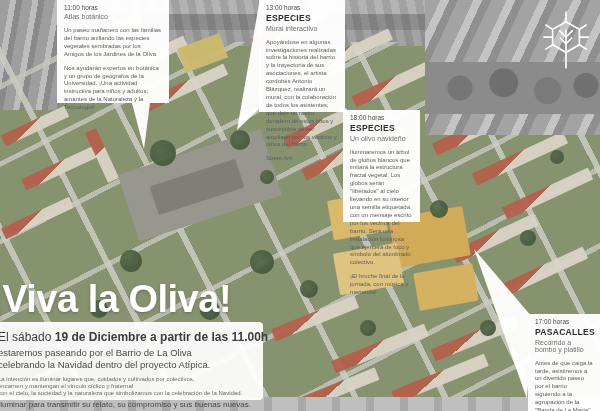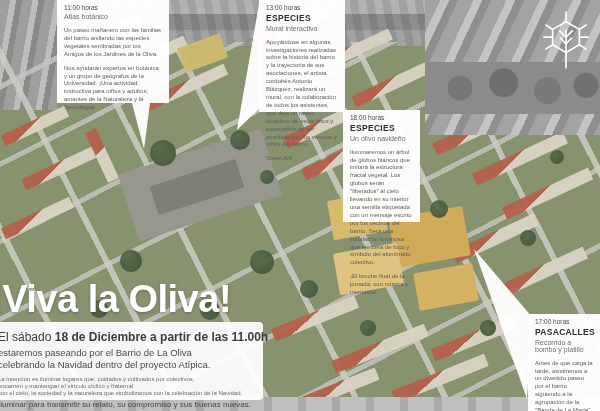--- a/index.html
+++ b/index.html
@@ -183,21 +183,21 @@
         <line x1="26" y1="37" x2="20" y2="31"></line>
         <line x1="26" y1="37" x2="32" y2="31"></line>
       </g>
     </svg>
   </div>
 
   <div class="main-title">¡Viva la Oliva!</div>
 
   <div class="info-band">
     <div class="sub1">
-      <span>El sábado </span><b>18 de Diciembre a partir de las 11.00h</b>
+      <span>El sábado </span><b>19 de Diciembre a partir de las 11.00h</b>
     </div>
     <div class="sub2">estaremos paseando por el Barrio de La Oliva</div>
     <div class="sub2">celebrando la Navidad dentro del proyecto Atípica.</div>
     <div class="smalls">
       <div class="sm">La intención es iluminar lugares que, cuidados y cultivados por colectivos,</div>
       <div class="sm">encarnen y mantengan el vínculo cíclico y fraternal</div>
       <div class="sm">con el cielo, la sociedad y la naturaleza que simbolizamos con la celebración de la Navidad.</div>
       <div class="sm-strong">Iluminar para transmitir su relato, su compromiso y sus buenas nuevas.</div>
     </div>
   </div>

